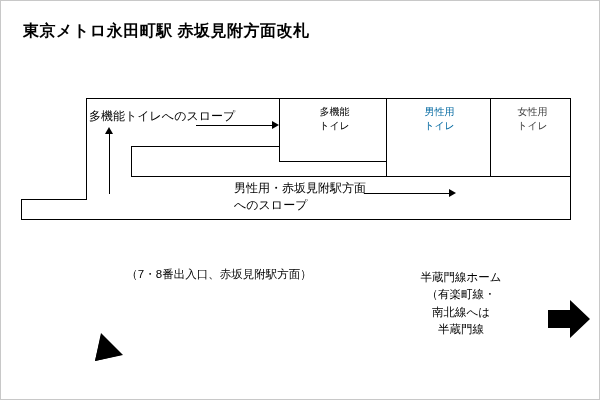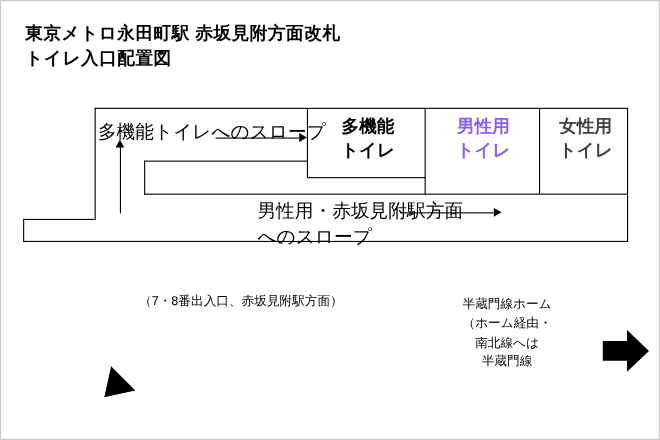--- a/index.html
+++ b/index.html
@@ -49,31 +49,31 @@
   
   .ln {
     position: absolute;
     background: #000000;
   }
 
   
   .room-label {
     position: absolute;
     text-align: center;
-    font-size: 16px;
-    font-weight: bold;
+    font-size: 10px;
+    font-weight: normal;
     line-height: 1.35;
     white-space: nowrap;
   }
-  .room-label.blue { color: #8b5cf6; }
+  .room-label.blue { color: #0369a1; }
   .room-label.red  { color: #404040; }
 
   .slope-label {
     position: absolute;
-    font-size: 17px;
+    font-size: 12px;
     line-height: 1.4;
     white-space: nowrap;
     color: #000000;
   }
 
   
   .arrow-line {
     position: absolute;
     background: #000000;
   }
@@ -110,21 +110,20 @@
     height: 46px;
   }
 </style>
 </head>
 <body>
 
 <div id="page">
 
   <div class="title-block">
     <div class="title-line">東京メトロ永田町駅  赤坂見附方面改札</div>
-    <div class="title-line">トイレ入口配置図</div>
   </div>
 
   <div class="diagram">
 
     <div class="ln" style="left:85px; top:97px; width:485px; height:1px;"></div>
 
     <div class="ln" style="left:20px; top:218px; width:550px; height:1px;"></div>
 
     <div class="ln" style="left:20px; top:198px; width:1px; height:21px;"></div>
 
@@ -184,21 +183,21 @@
     <div class="arrow-head head-right" style="left:448px; top:188px;"></div>
 
   </div>
 
   <div class="caption center" style="left:88px; top:265px; width:260px;">
     <span class="cap-line">（7・8番出入口、赤坂見附駅方面）</span>
   </div>
 
   <div class="caption center" style="left:390px; top:268px; width:140px;">
     <span class="cap-line">半蔵門線ホーム</span>
-    <span class="cap-line">（ホーム経由・</span>
+    <span class="cap-line">（有楽町線・</span>
     <span class="cap-line">南北線へは</span>
     <span class="cap-line">半蔵門線</span>
   </div>
 
   <div class="big-arrow" style="left:90px; top:318px;">
     <svg width="46" height="46" viewBox="0 0 46 46" aria-hidden="true">
       <polygon points="42,4 20,26 30,36 4,42 10,16 20,26" fill="#000000"></polygon>
       <polygon points="4,42 10,14 32,36" fill="#000000"></polygon>
     </svg>
   </div>

